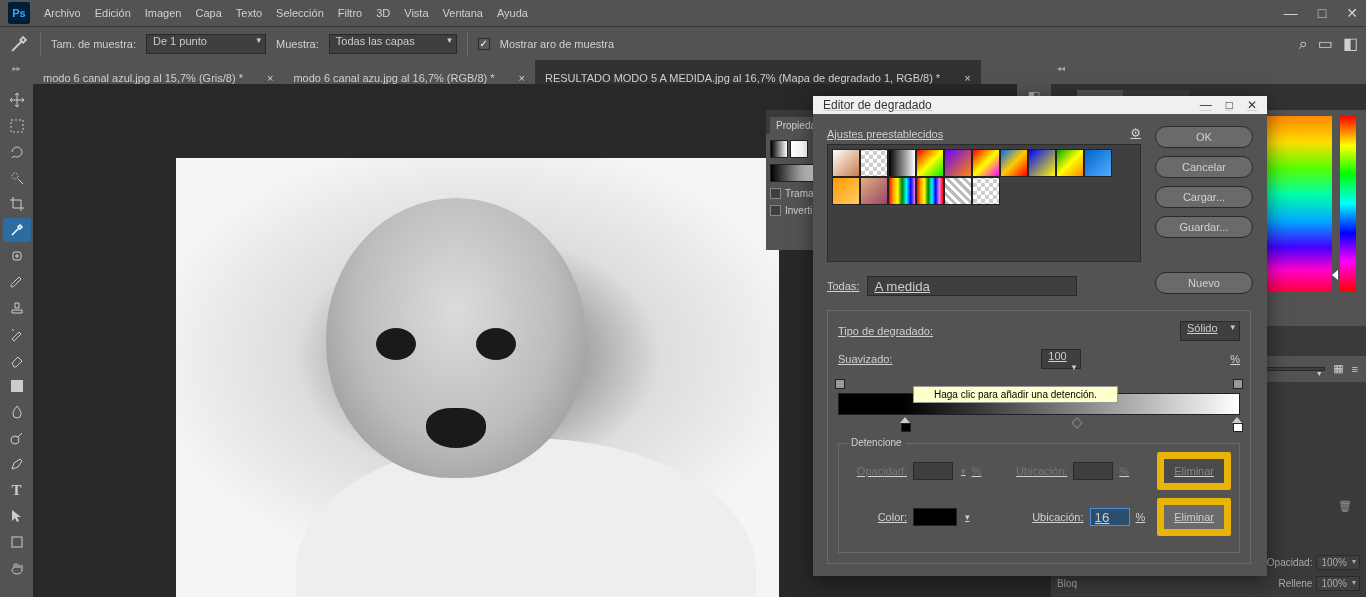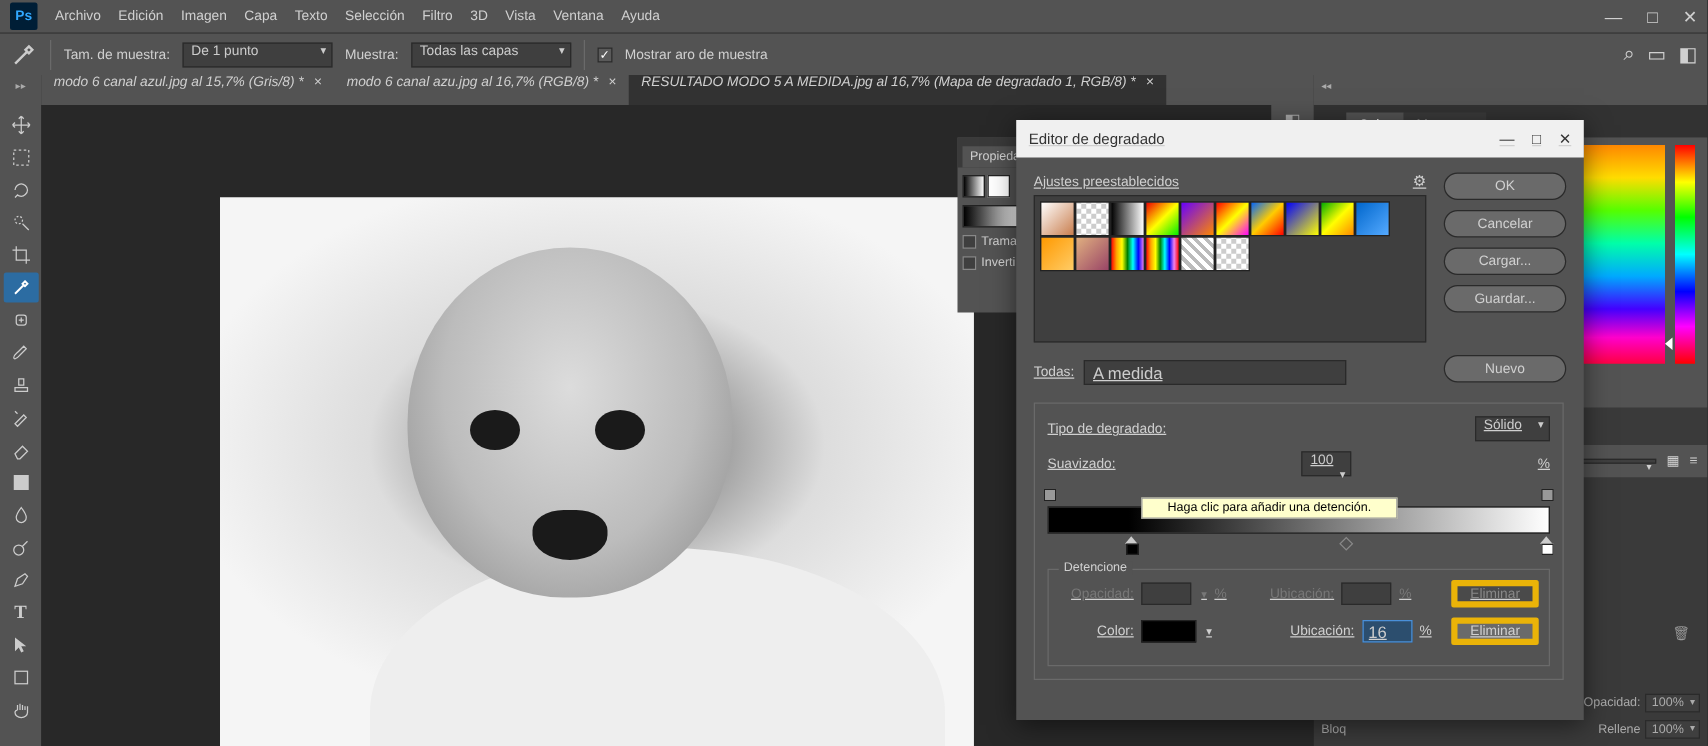--- a/index.html
+++ b/index.html
@@ -20,21 +20,21 @@
 .opt-select::after { content: "▾"; position: absolute; right: 4px; font-size: 9px; }
 .opt-check { width: 12px; height: 12px; background: #5a5a5a; display: inline-flex; align-items: center; justify-content: center; border: 1px solid #2a2a2a; }
 .opt-check.on::after { content: "✓"; font-size: 10px; color: #fff; }
 .opt-right { margin-left: auto; display: flex; gap: 10px; align-items: center; }
 .opt-right span { font-size: 16px; }
 
 
 .tabs-row { display: flex; height: 24px; background: #323232; }
 .tool-edge { width: 33px; background: #535353; display:flex; align-items:flex-start; justify-content:center; color:#aaa; font-size:8px; padding-top:4px;}
 .doc-tabs { display: flex; background: #535353; flex: 1; }
-.doc-tab { display: flex; align-items: flex-start; padding: 0 10px; height: 24px; gap: 6px; cursor: default; font-style: italic; }
+.doc-tab { display: flex; align-items: flex-end; padding: 0 10px; height: 24px; gap: 22px; cursor: default; }
 .doc-tab.active { background: #323232; }
 .doc-close { font-size: 11px; margin-left: 2px; }
 .panel-edge { width: 315px; background: #535353; display:flex; align-items:flex-start; justify-content:flex-start; padding-left:6px; color:#aaa; font-size:8px; padding-top:4px;}
 
 
 .workspace { display: flex; height: calc(597px - 26px - 34px - 24px); }
 
 
 .toolbox { width: 33px; background: #535353; display: flex; flex-direction: column; align-items: center; padding-top: 4px; gap: 2px; }
 .tool { width: 28px; height: 24px; display: flex; align-items: center; justify-content: center; color: #ccc; font-size: 14px; border-radius: 2px; }
@@ -111,21 +111,21 @@
 .stop-bot::after { content:""; display:block; width:8px; height:7px; border:1px solid #222; margin:0 auto; }
 .stop-bot.bk::after { background:#000; }
 .stop-bot.wh::after { background:#fff; }
 .stop-bot.s1 { left: 62px; }
 .stop-bot.s2 { right: -4px; }
 .diamond { position:absolute; top:40px; left:235px; width:8px; height:8px; transform:rotate(45deg); border:1px solid #888; }
 .stops-box { margin-top: 8px; border: 1px solid #6a6a6a; padding: 8px; }
 .stops-row { display: flex; align-items: center; gap: 6px; margin-bottom: 8px; }
 .stops-row.dim { color: #777; }
 .lbl { min-width: 60px; text-align: right; }
-.mini-btn { height: 22px; padding: 0 10px; border: 5px solid #eab308; background: #6a6a6a; border-radius: 2px; margin-left: auto; display:flex; align-items:center;}
+.mini-btn { height: 32px; padding: 12px 10px; border: 7px solid #eab308; background: #6a6a6a; border-radius: 2px; margin-left: auto; display:flex; align-items:center;}
 .mini-btn.dim { background:#4a4a4a; color:#888; }
 .num-input { background: #3f3f3f; border: 1px solid #2a2a2a; width: 40px; height: 18px; color: #ccc; padding: 0 4px; }
 .num-input.hl { border: 1px solid #4a90d9; background:#2c4e6e; }
 .color-chip { width: 44px; height: 18px; background: #000; border: 1px solid #222; }
 .chev { font-size: 9px; margin-left: 2px; }
 .stops-legend { position:absolute; top:-7px; left:8px; background:#535353; padding:0 4px; font-size:10px;}
 .tooltip { position:absolute; background:#ffffcc; color:#000; border:1px solid #999; padding:2px 20px; font-size:10px; z-index:20; top:272px; left:100px; white-space:nowrap;}
 
 
 .g1{background:linear-gradient(135deg,#fff,#c97e4e);} .g2{background:repeating-conic-gradient(#ccc 0 25%, #fff 0 50%) 0/8px 8px;} .g3{background:linear-gradient(to right,#000,#fff);} .g4{background:linear-gradient(135deg,#e00,#ff0,#0e0);} .g5{background:linear-gradient(135deg,#60f,#f80);} .g6{background:linear-gradient(135deg,#f00,#ff0,#f0f);} .g7{background:linear-gradient(135deg,#06f,#fc0,#f00);} .g8{background:linear-gradient(135deg,#00f,#ff0);} .g9{background:linear-gradient(135deg,#0a0,#ff0,#f80);} .g10{background:linear-gradient(135deg,#06c,#5af);}

